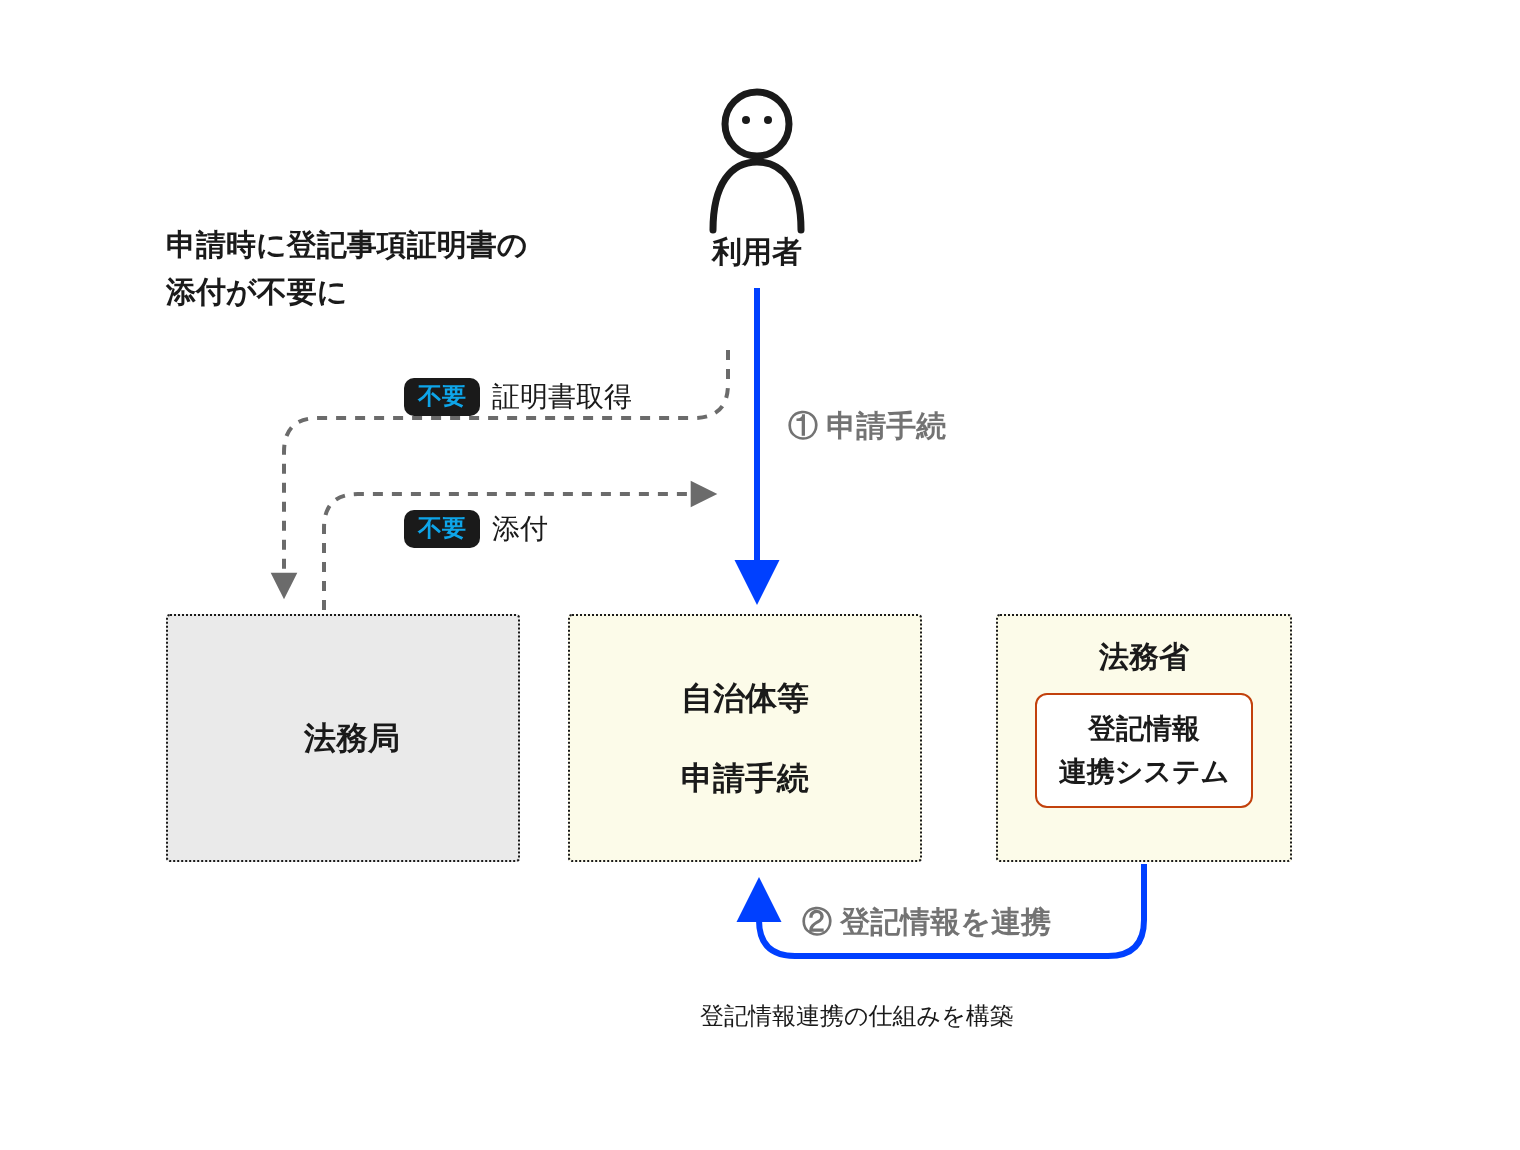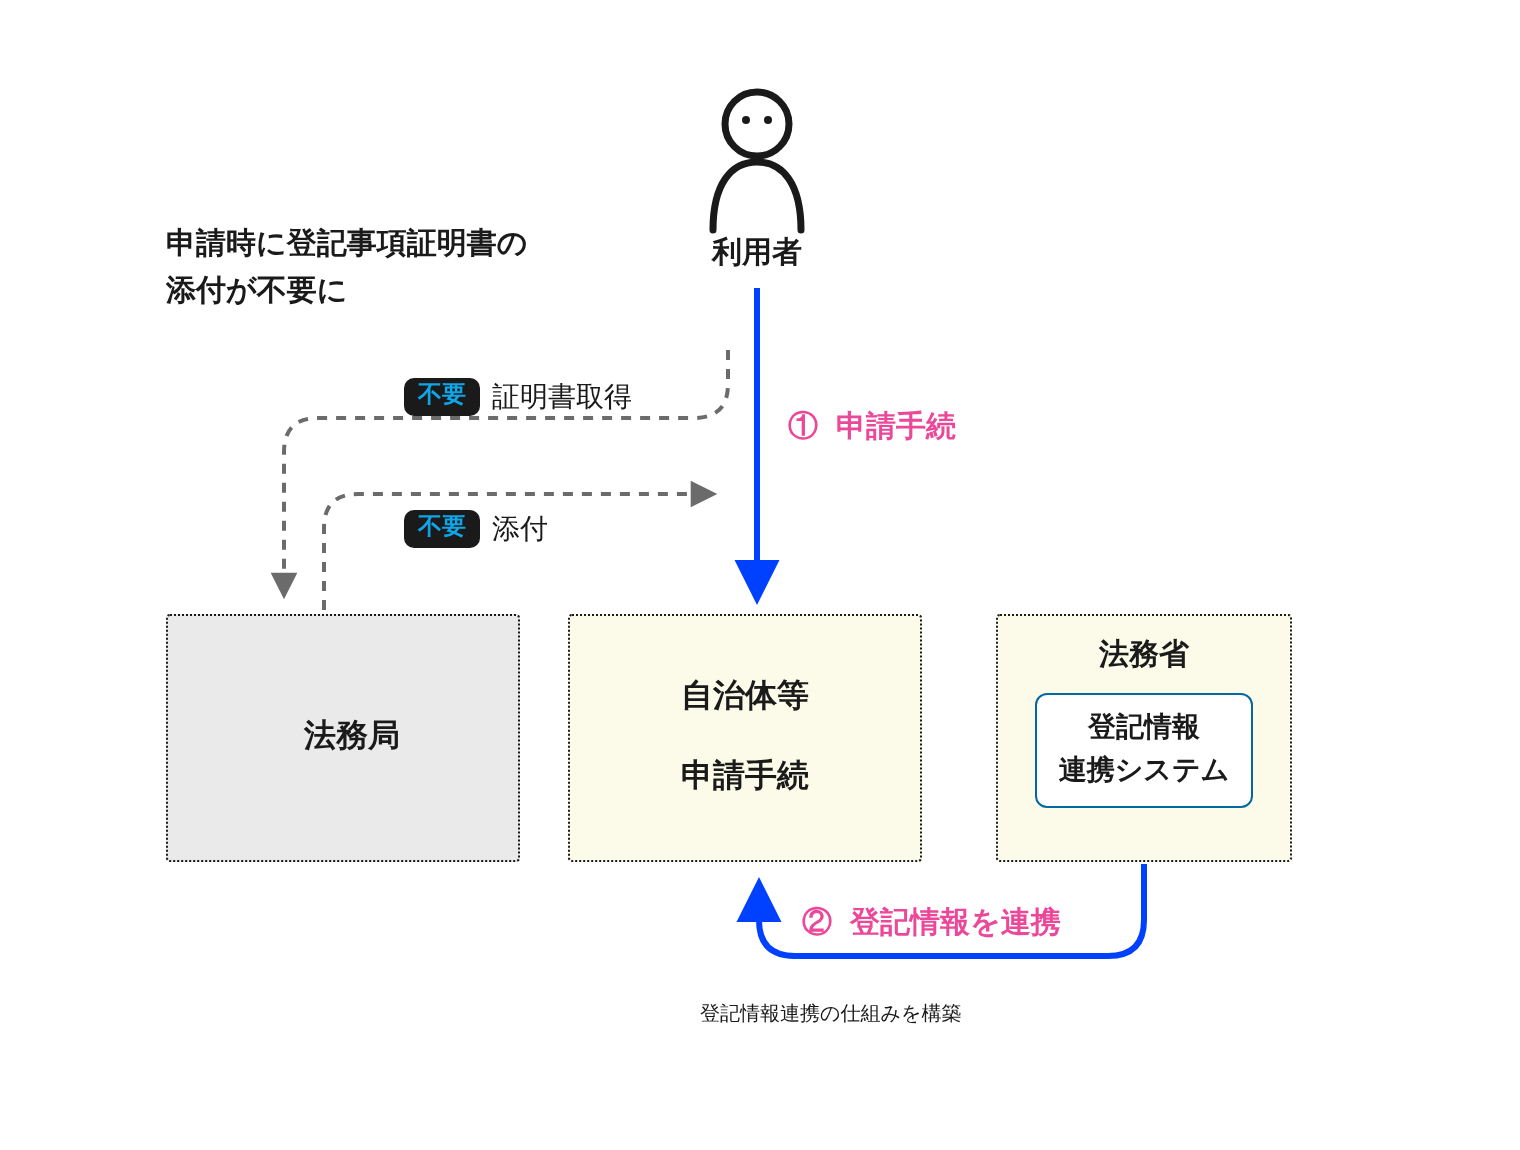--- a/index.html
+++ b/index.html
@@ -8,24 +8,23 @@
     width: 1520px;
     height: 1150px;
     background: #ffffff;
     font-family: "Hiragino Sans", "Hiragino Kaku Gothic ProN", "Yu Gothic", "Meiryo", sans-serif;
     color: #1a1a1a;
   }
   .canvas {
     position: relative;
     width: 1520px;
     height: 1150px;
-    font-family: Liberation Mono, monospace;
   }
   .abs { position: absolute; }
-  .blue { color: #ec4899; }
+  .blue { color: #737373; }
   .badge {
     display: inline-block;
     background: #1a1a1a;
     color: #0ea5e9;
     border-radius: 10px;
     padding: 4px 14px 5px 14px;
     font-weight: 700;
     font-size: 24px;
     line-height: 1.2;
   }
@@ -41,21 +40,21 @@
   .box-grey { background: #eaeaea; padding-left: 18px; }
   .box-cream { background: #fcfbe9; }
   .box-title {
     font-weight: 700;
     font-size: 32px;
     text-align: center;
     line-height: 1.5;
   }
   .sub-box {
     box-sizing: border-box;
-    border: 2px solid #0369a1;
+    border: 2px solid #c2410c;
     border-radius: 12px;
     background: #ffffff;
     font-weight: 700;
     font-size: 28px;
     line-height: 1.55;
     text-align: center;
     padding: 12px 22px;
     margin-top: 14px;
   }
   .heading {
@@ -66,21 +65,21 @@
   .user-label {
     font-weight: 700;
     font-size: 30px;
     text-align: left;
   }
   .step-label {
     font-weight: 700;
     font-size: 30px;
   }
   .caption {
-    font-size: 20px;
+    font-size: 24px;
     font-weight: 400;
   }
   .flow-label {
     font-size: 28px;
     font-weight: 400;
   }
   svg.fill { position: absolute; left: 0; top: 0; }
 </style>
 </head>
 <body>

